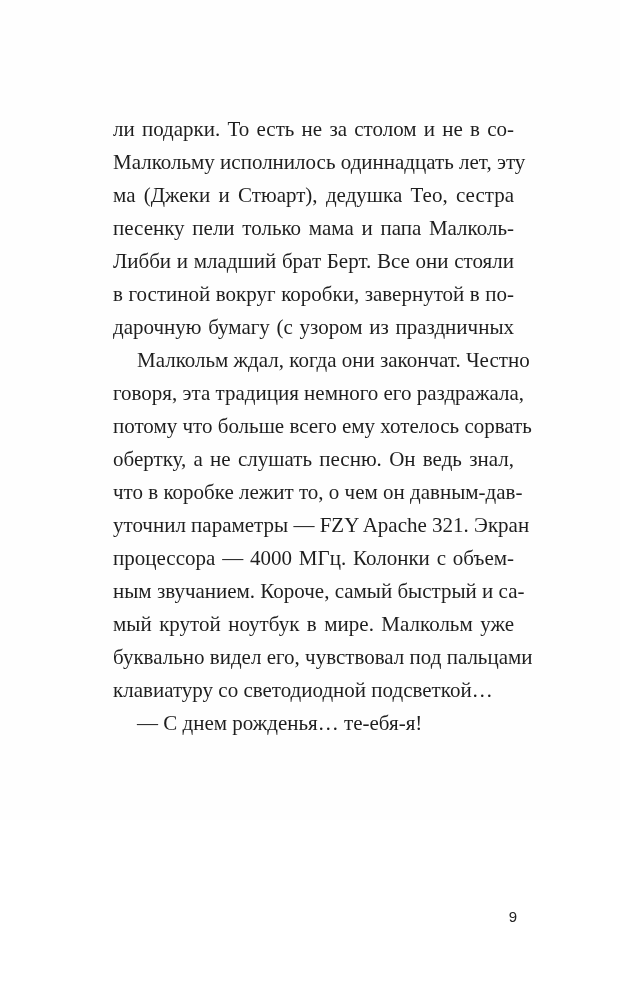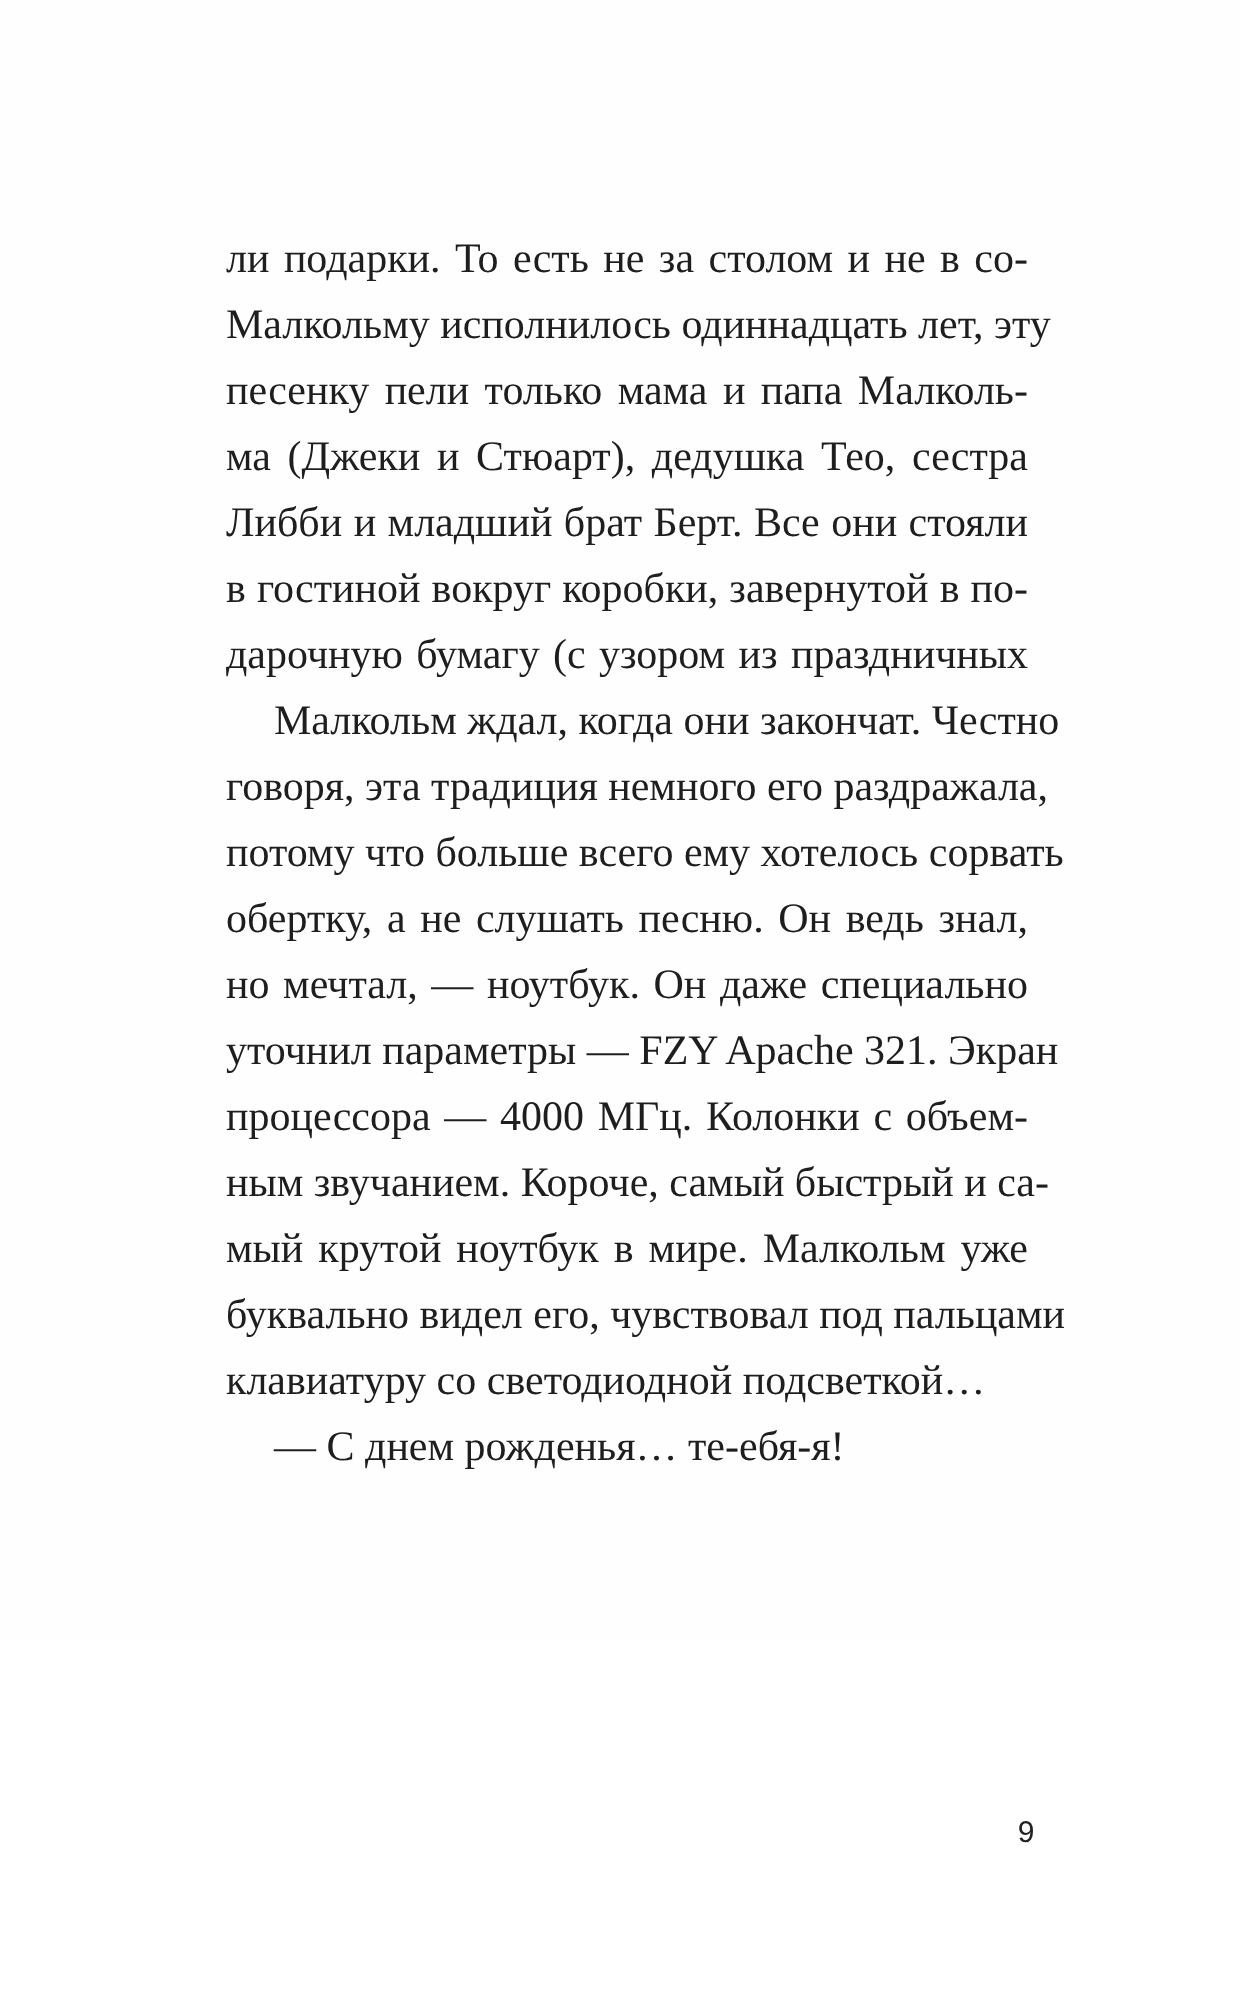--- a/index.html
+++ b/index.html
@@ -56,33 +56,33 @@
   </style>
 </head>
 <body>
 
 <div class="page">
   <div class="text-block">
 
     <div>
       <span class="line">ли подарки. То есть не за столом и не в со-</span>
       <span class="line">Малкольму исполнилось одиннадцать лет, эту</span>
+      <span class="line">ма (Джеки и Стюарт), дедушка Тео, сестра</span>
       <span class="line">песенку пели только мама и папа Малколь-</span>
-      <span class="line">ма (Джеки и Стюарт), дедушка Тео, сестра</span>
       <span class="line">Либби и младший брат Берт. Все они стояли</span>
       <span class="line">в гостиной вокруг коробки, завернутой в по-</span>
       <span class="line">дарочную бумагу (с узором из праздничных</span>
     </div>
 
     <div>
       <span class="line indent">Малкольм ждал, когда они закончат. Честно</span>
       <span class="line">говоря, эта традиция немного его раздражала,</span>
       <span class="line">потому что больше всего ему хотелось сорвать</span>
       <span class="line">обертку, а не слушать песню. Он ведь знал,</span>
-      <span class="line">но мечтал, — ноутбук. Он даже специально</span>
+      <span class="line">что в коробке лежит то, о чем он давным-дав-</span>
       <span class="line">уточнил параметры — FZY Apache 321. Экран</span>
       <span class="line">процессора — 4000 МГц. Колонки с объем-</span>
       <span class="line">ным звучанием. Короче, самый быстрый и са-</span>
       <span class="line">мый крутой ноутбук в мире. Малкольм уже</span>
       <span class="line">буквально видел его, чувствовал под пальцами</span>
       <span class="line last">клавиатуру со светодиодной подсветкой…</span>
     </div>
 
     <div>
       <span class="line indent last">— С днем рожденья… те-ебя-я!</span>

